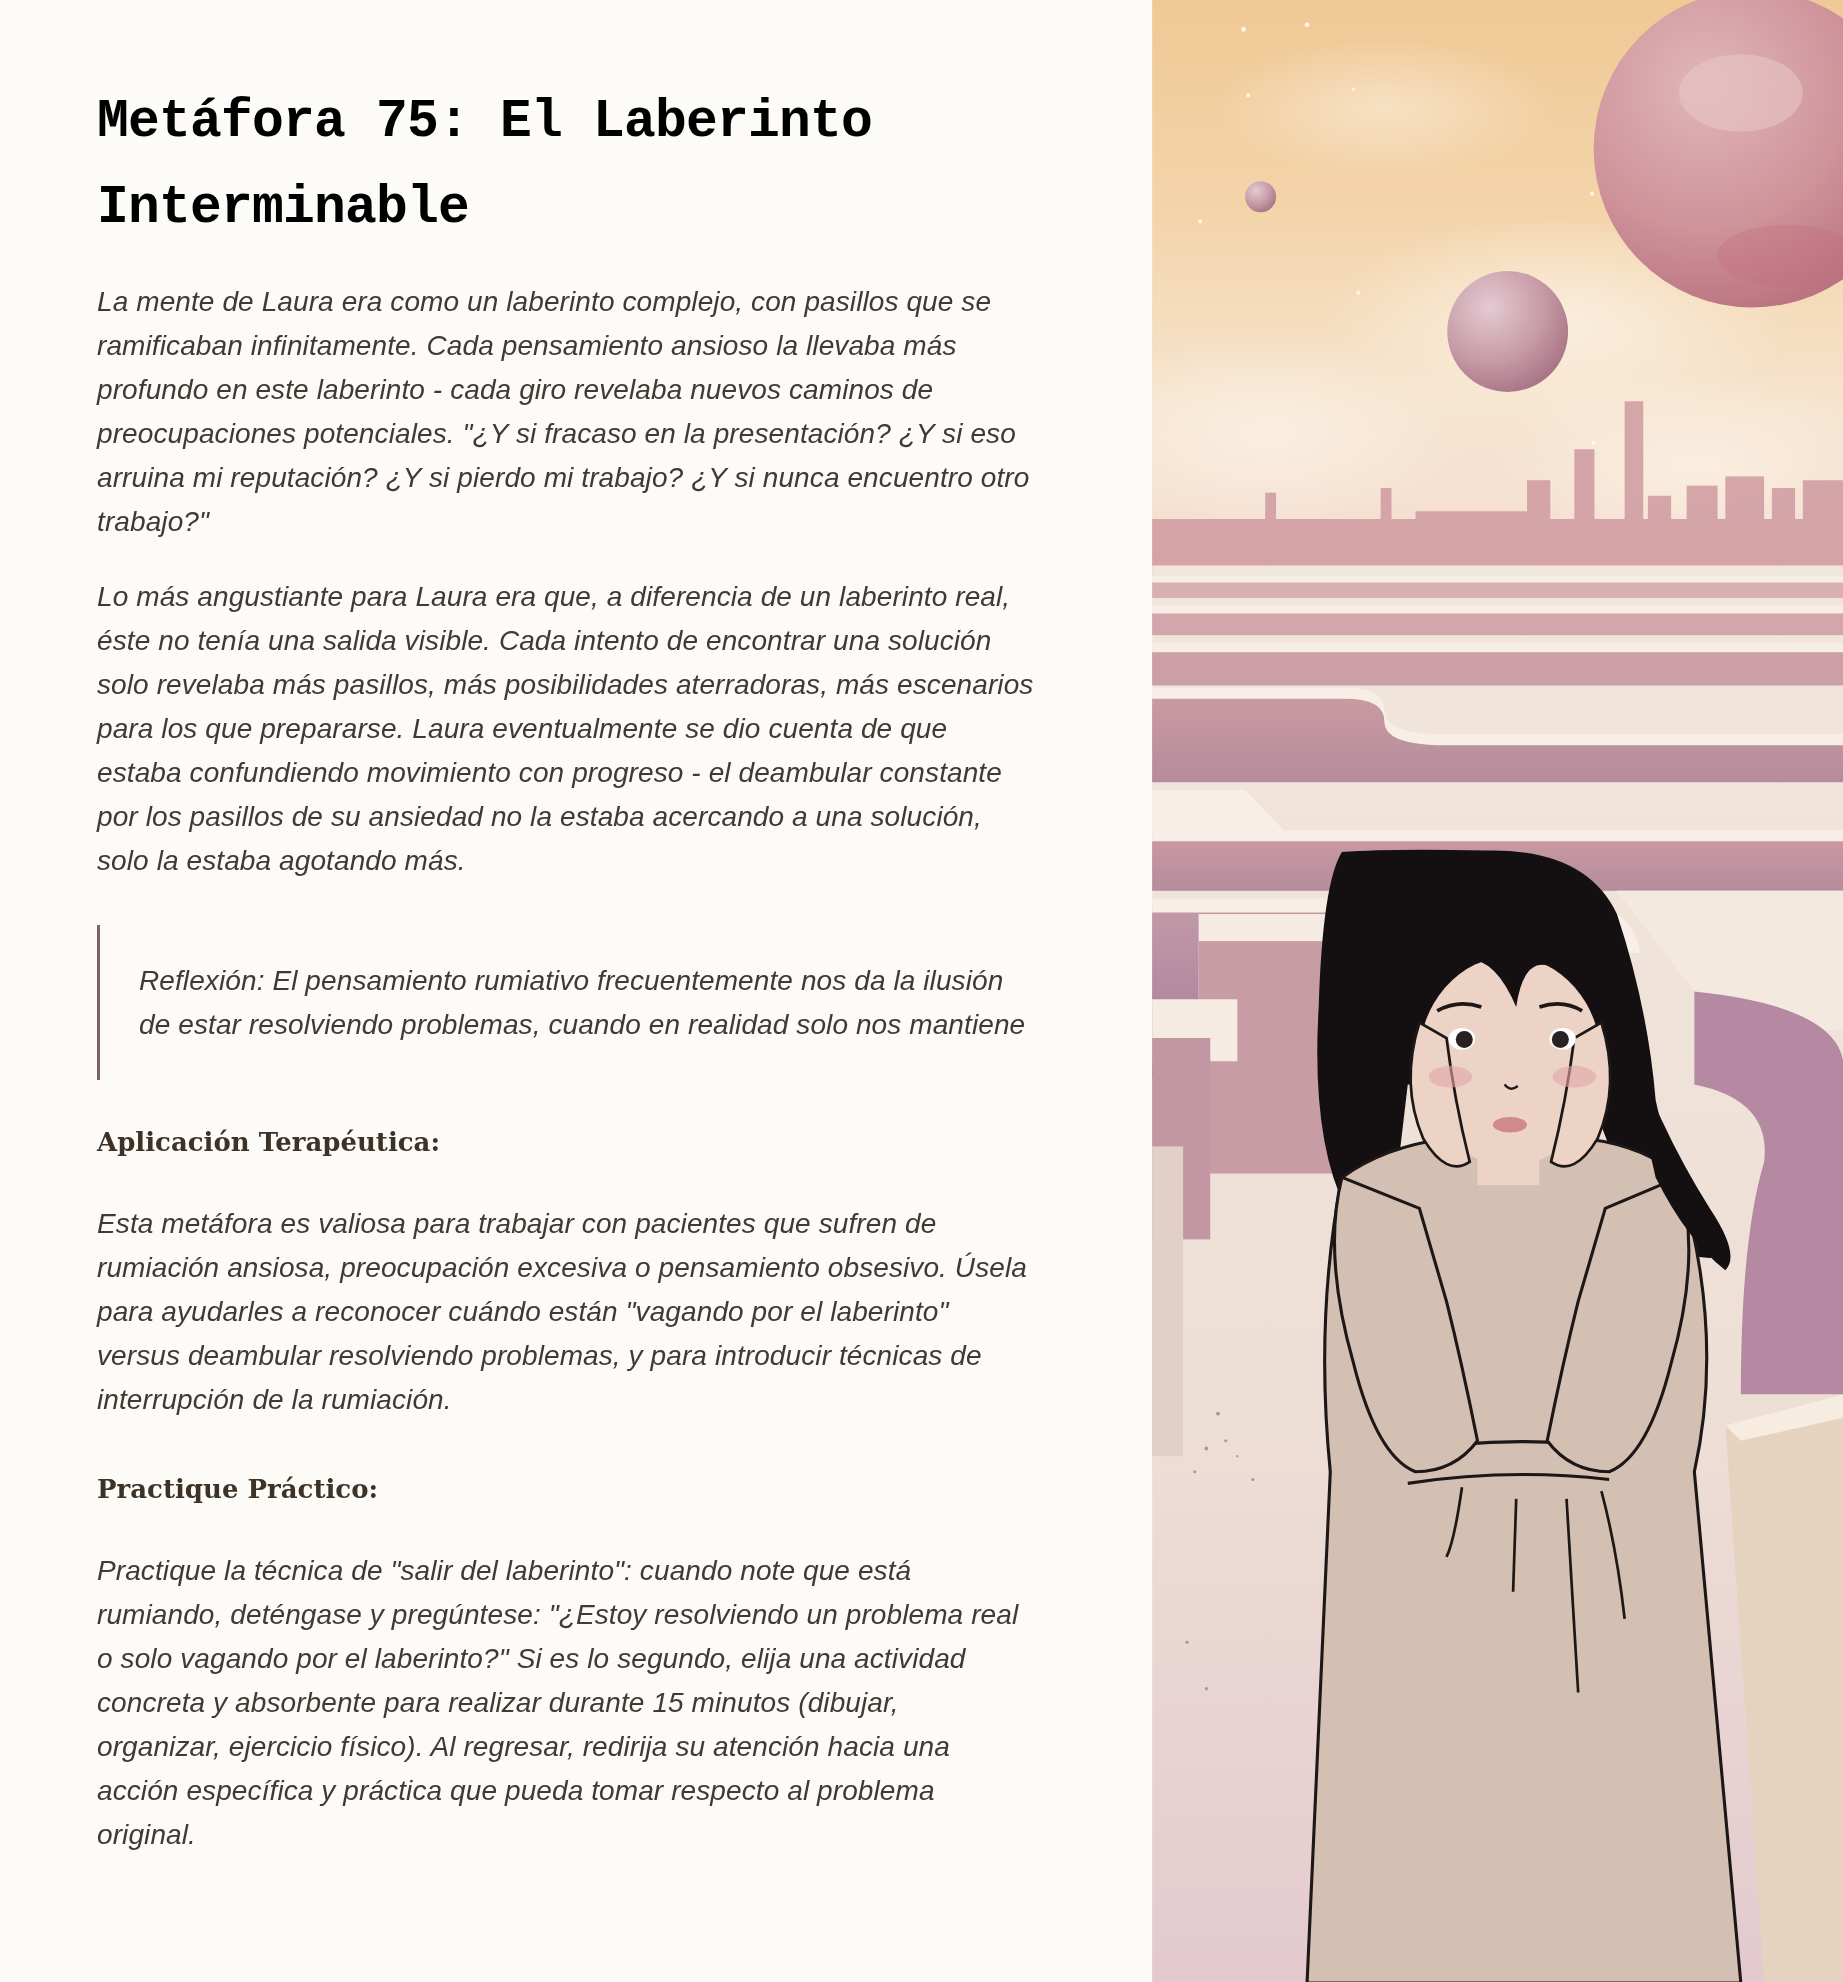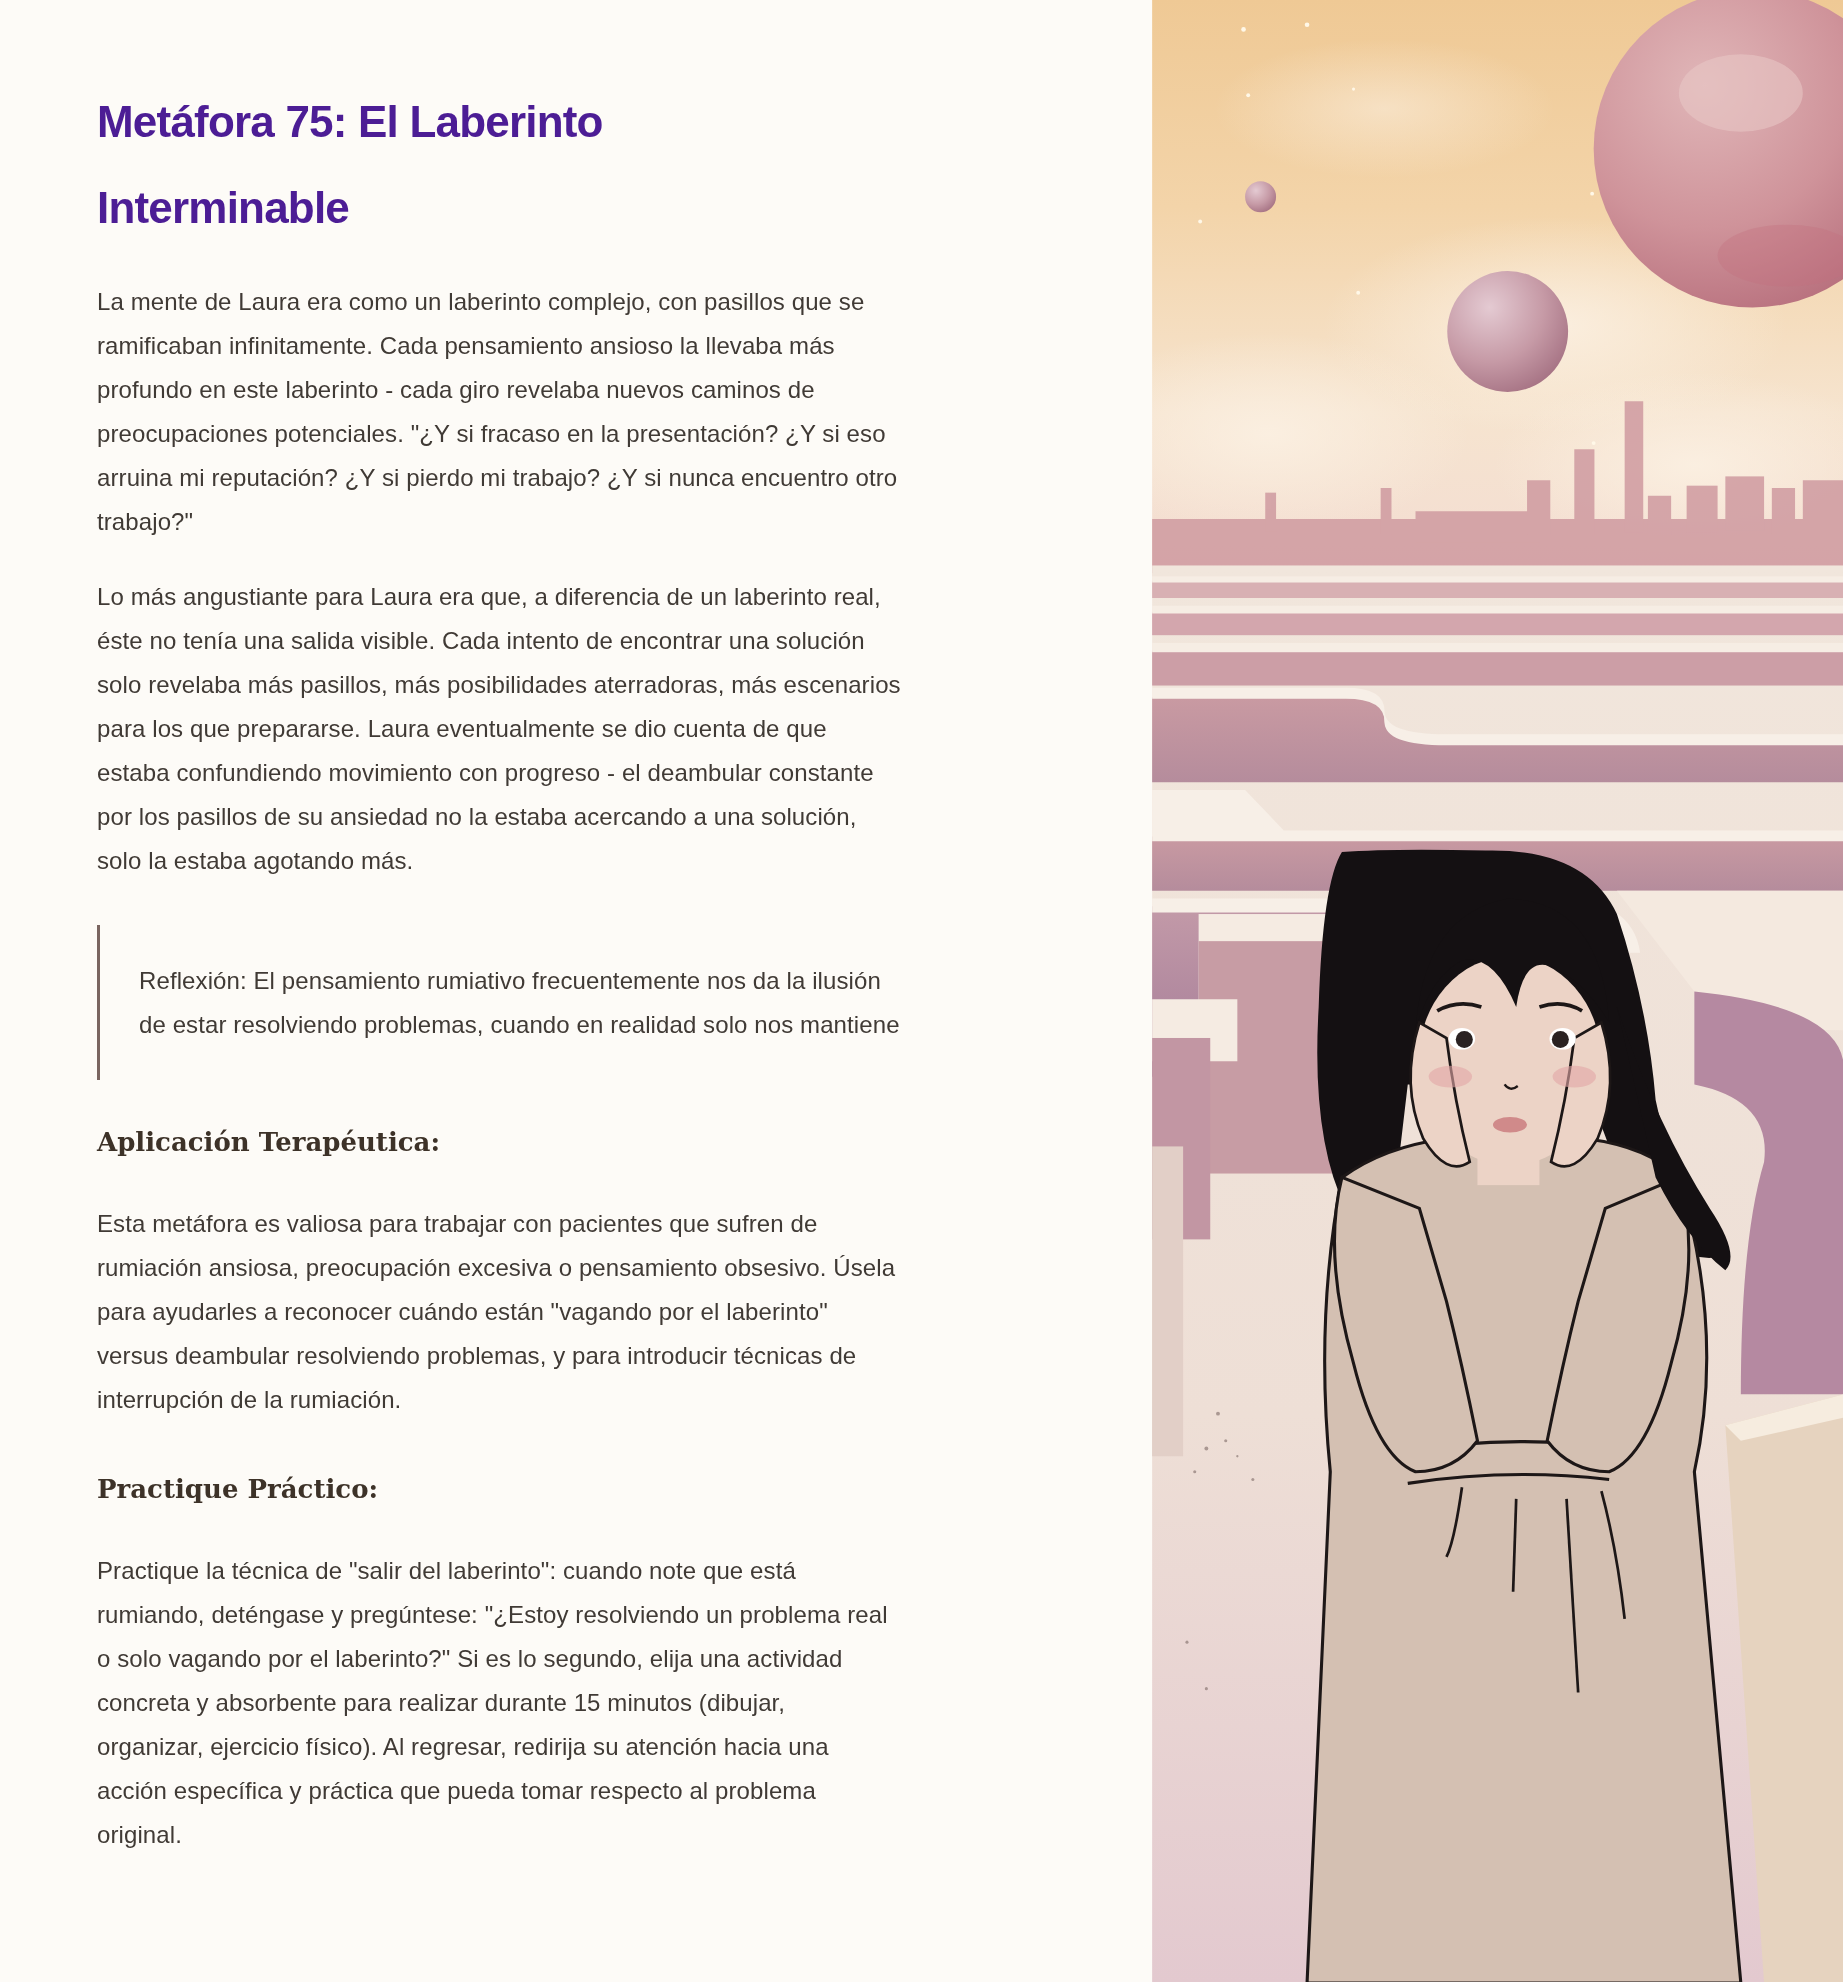--- a/index.html
+++ b/index.html
@@ -18,36 +18,37 @@
       left: 0;
       top: 0;
       width: 1152px;
       height: 1983px;
       background: #fdfbf7;
       box-sizing: border-box;
       padding: 79px 77px 0 97px;
       color: #403a35;
     }
     .page-title {
-      font-family: Liberation Sans, sans-serif;
+      font-family: Liberation Mono, monospace;
       font-weight: bold;
-      font-size: 44px;
+      font-size: 53px;
       line-height: 86px;
-      color: #4c1d95;
+      color: #000000;
       margin: 0 0 29px 0;
       letter-spacing: -0.8px;
       width: 891px;
     }
     .para {
       font-family: "Liberation Sans", "DejaVu Sans", sans-serif;
-      font-size: 24px;
+      font-size: 28px;
       line-height: 44px;
       color: #403a35;
       margin: 0 0 31px 0;
       letter-spacing: 0.1px;
+      font-style: italic;
     }
     .quote {
       margin: 42px 0 43px 0;
       border-left: 3.1px solid #7a6560;
       padding: 34px 0 33px 39px;
     }
     .quote .para {
       margin: 0;
     }
     .sub-heading {

